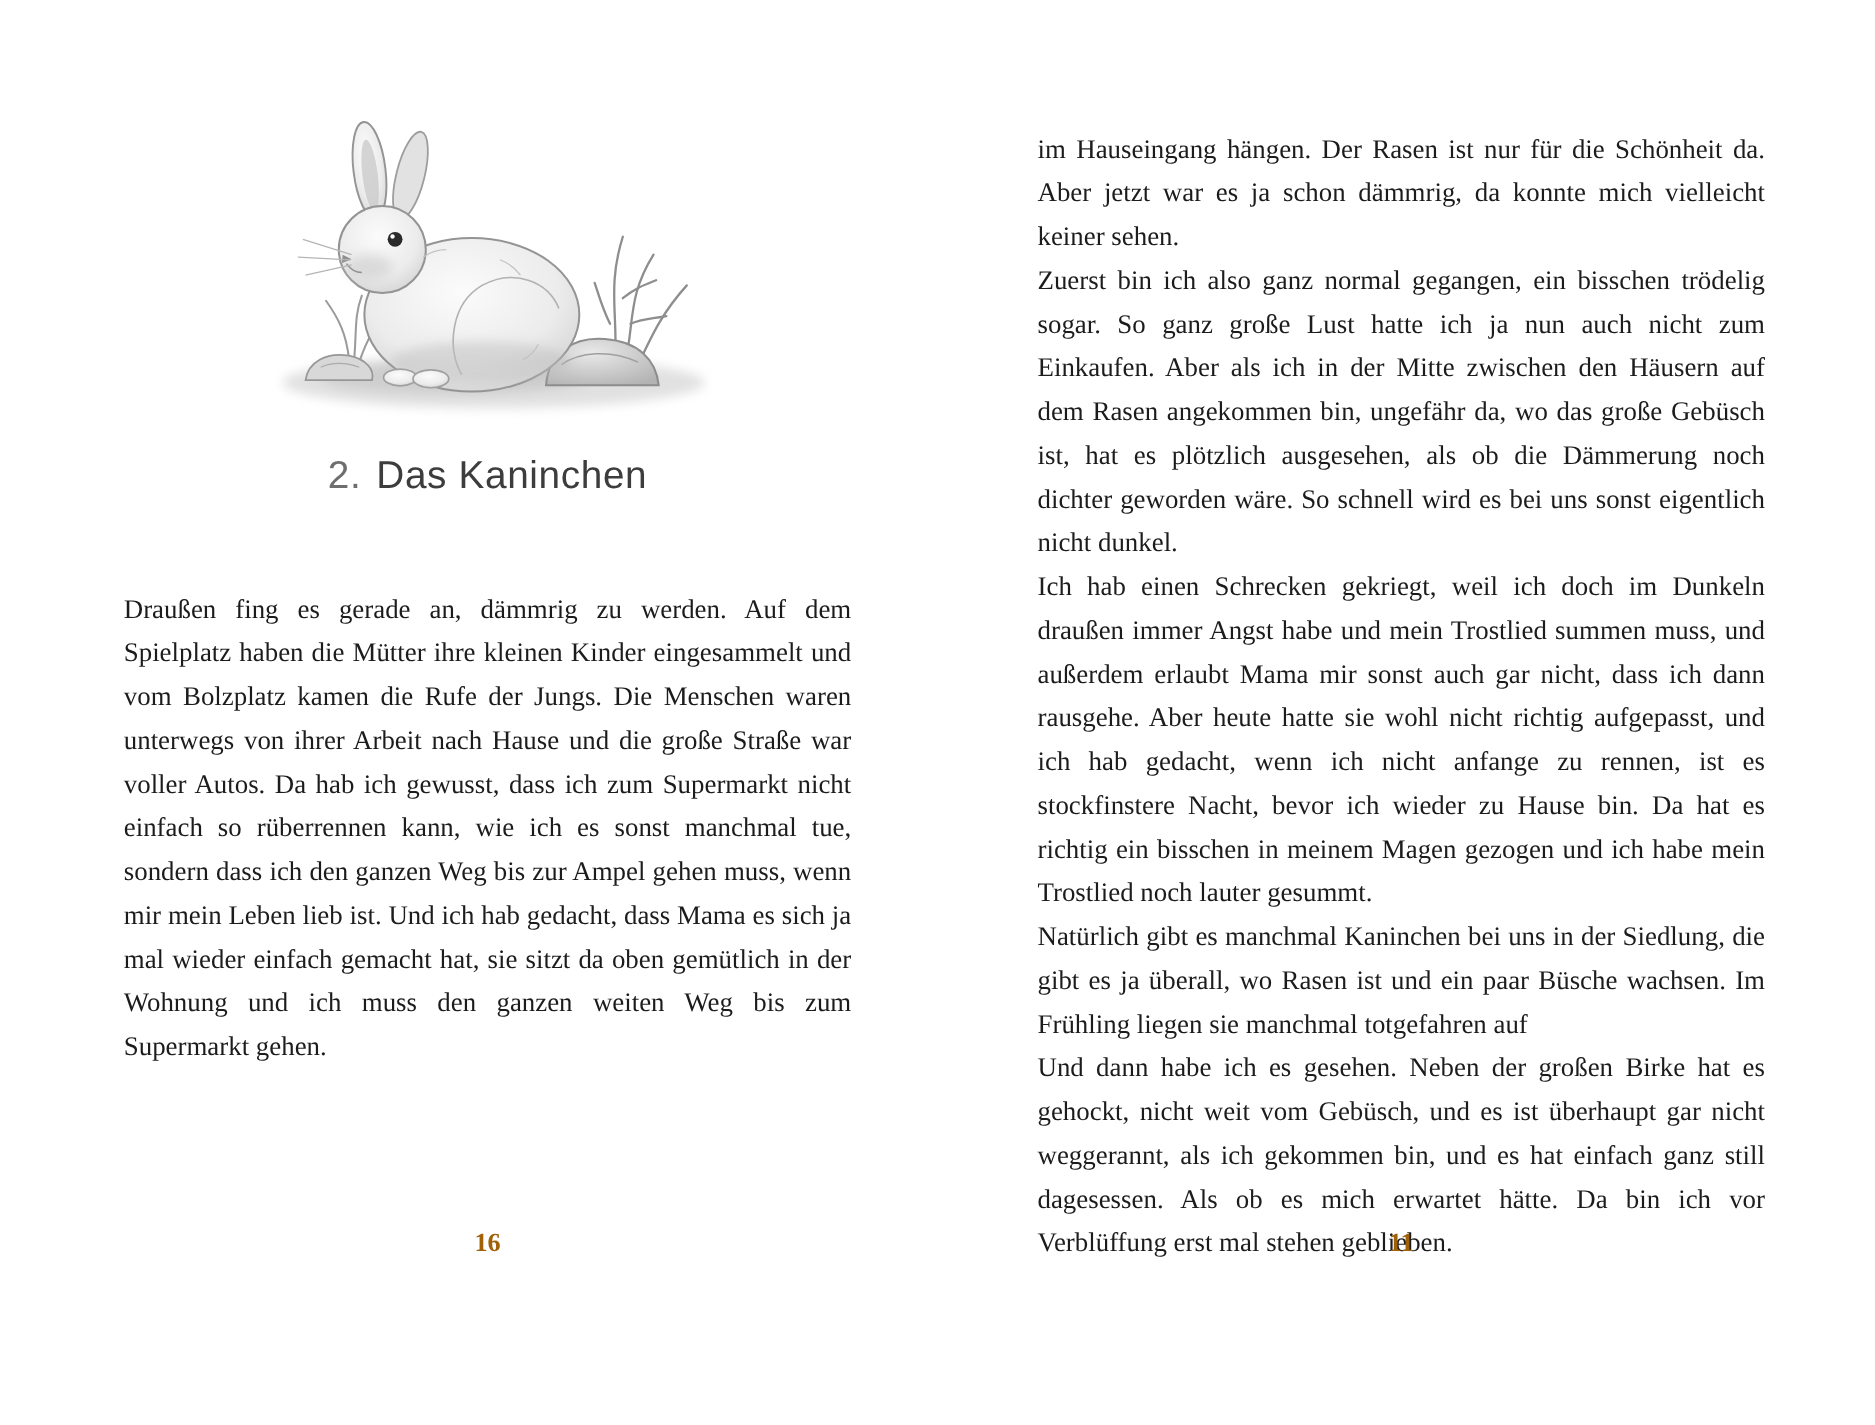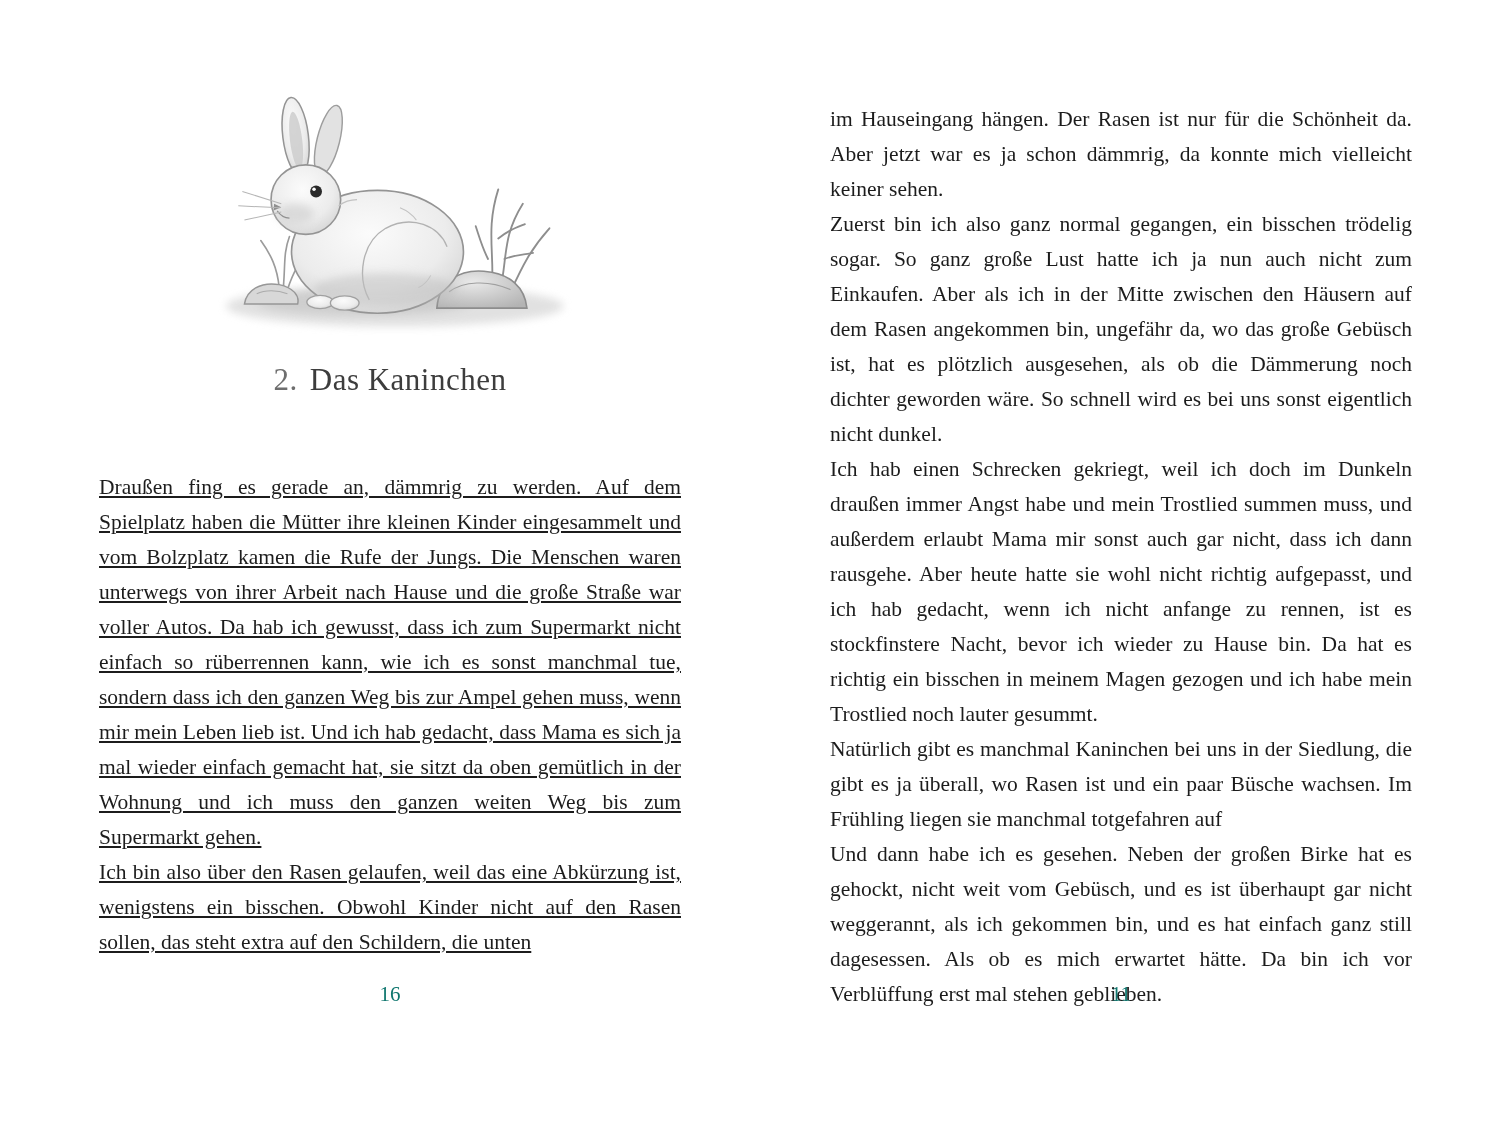--- a/index.html
+++ b/index.html
@@ -18,47 +18,48 @@
   .illustration {
     position: absolute;
     left: 185px; top: 85px;
     width: 430px; height: 265px;
   }
 
   .chapter-heading {
     position: absolute;
     left: 99px; top: 362px; width: 582px;
     text-align: center;
-    font-family: Liberation Serif, serif;
+    font-family: Liberation Sans, sans-serif;
     font-size: 31px;
     color: #3d3d3d;
     letter-spacing: 0.5px;
   }
   .chapter-number { color: #6e6e6e; margin-right: 12px; }
 
   .text-col {
     position: absolute;
     width: 582px;
     text-align: justify;
     font-size: 21.5px;
     line-height: 35px;
     hyphens: auto;
     -webkit-hyphens: auto;
   }
-  .page-left  .text-col { left: 99px; top: 470px; text-decoration: underline; }
+  .page-left  .text-col { left: 99px; top: 470px; }
   .page-right .text-col { left: 80px; top: 102px; }
   .text-col p { margin: 0; padding: 0; }
 
   .page-number {
     position: absolute;
     top: 982px;
     width: 582px;
     text-align: center;
     font-size: 21px;
-    color: #0f766e;
+    color: #a16207;
+    font-weight: bold;
   }
   .page-left  .page-number { left: 99px; }
   .page-right .page-number { left: 80px; }
 </style>
 </head>
 <body>
 
 <div class="page page-left">
 
   <div class="illustration">
@@ -143,21 +144,20 @@
       </g>
     </svg>
   </div>
 
   <div class="chapter-heading">
     <span class="chapter-number">2.</span><span>Das Kaninchen</span>
   </div>
 
   <div class="text-col">
     <p>Draußen fing es gerade an, dämmrig zu werden. Auf dem Spielplatz haben die Mütter ihre kleinen Kinder eingesammelt und vom Bolzplatz kamen die Rufe der Jungs. Die Menschen waren unterwegs von ihrer Arbeit nach Hause und die große Straße war voller Autos. Da hab ich gewusst, dass ich zum Supermarkt nicht einfach so rüberrennen kann, wie ich es sonst manchmal tue, sondern dass ich den ganzen Weg bis zur Ampel gehen muss, wenn mir mein Leben lieb ist. Und ich hab gedacht, dass Mama es sich ja mal wieder einfach gemacht hat, sie sitzt da oben gemütlich in der Wohnung und ich muss den ganzen weiten Weg bis zum Supermarkt gehen.</p>
-    <p>Ich bin also über den Rasen gelaufen, weil das eine Abkürzung ist, wenigstens ein bisschen. Obwohl Kinder nicht auf den Rasen sollen, das steht extra auf den Schildern, die unten</p>
   </div>
 
   <div class="page-number">16</div>
 </div>
 
 <div class="page page-right">
   <div class="text-col">
     <p>im Hauseingang hängen. Der Rasen ist nur für die Schönheit da. Aber jetzt war es ja schon dämmrig, da konnte mich vielleicht keiner sehen.</p>
     <p>Zuerst bin ich also ganz normal gegangen, ein bisschen trödelig sogar. So ganz große Lust hatte ich ja nun auch nicht zum Einkaufen. Aber als ich in der Mitte zwischen den Häusern auf dem Rasen angekommen bin, ungefähr da, wo das große Gebüsch ist, hat es plötzlich ausgesehen, als ob die Dämmerung noch dichter geworden wäre. So schnell wird es bei uns sonst eigentlich nicht dunkel.</p>
     <p>Ich hab einen Schrecken gekriegt, weil ich doch im Dunkeln draußen immer Angst habe und mein Trostlied summen muss, und außerdem erlaubt Mama mir sonst auch gar nicht, dass ich dann rausgehe. Aber heute hatte sie wohl nicht richtig aufgepasst, und ich hab gedacht, wenn ich nicht anfange zu rennen, ist es stockfinstere Nacht, bevor ich wieder zu Hause bin. Da hat es richtig ein bisschen in meinem Magen gezogen und ich habe mein Trostlied noch lauter gesummt.</p>

